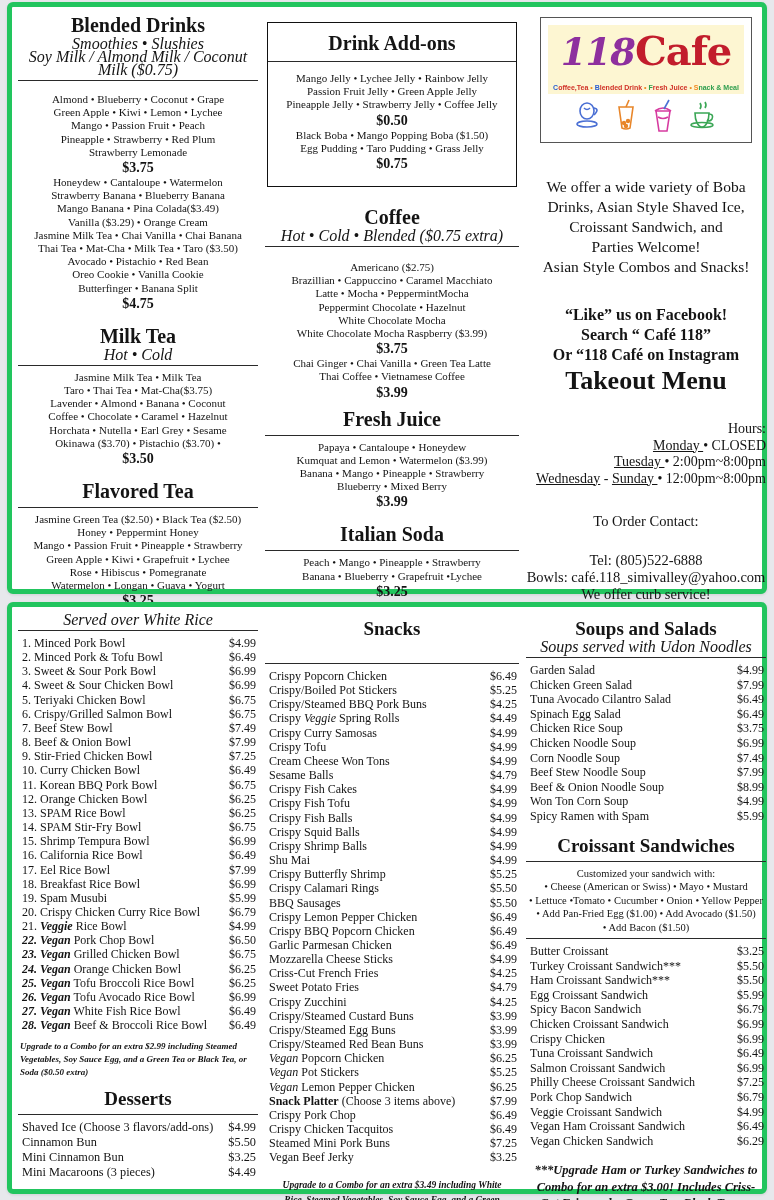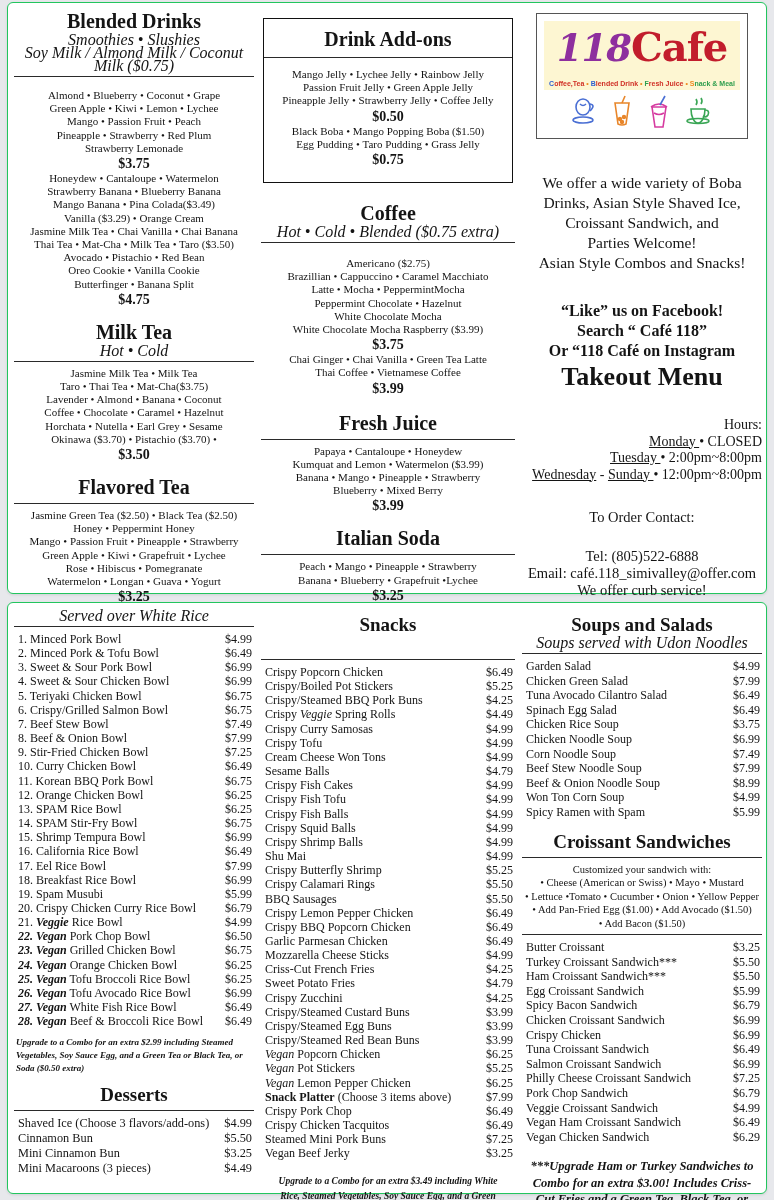--- a/index.html
+++ b/index.html
@@ -1,35 +1,35 @@
 <!DOCTYPE html>
 <html><head>
 <meta charset="utf-8">
 <style>
   *{margin:0;padding:0;box-sizing:border-box}
   html,body{width:774px;height:1200px;overflow:hidden}
   body{background:#e7e8ec;font-family:"Liberation Serif",serif;color:#141414}
   .page{position:relative;width:774px;height:1200px}
-  .panel{position:absolute;left:7px;width:760px;background:#fff;border:1px solid #22c55e;border-radius:6px;box-shadow:0 1px 3px rgba(0,0,0,.10)}
+  .panel{position:absolute;left:7px;width:760px;background:#fff;border:5px solid #22c55e;border-radius:6px;box-shadow:0 1px 3px rgba(0,0,0,.10)}
   .panel.top{top:2px;height:592px}
   .panel.bottom{top:602px;height:592px}
   .cols{display:grid;grid-template-columns:240px 254px 240px;gap:7px;padding:6px 6px;height:100%}
   .col{min-width:0}
   .sec{text-align:center}
   .sec h2{font-size:20px;font-weight:bold;line-height:24px}
   .sub{font-style:italic;font-size:16px;line-height:13px}
   .hr{border-top:1.5px solid #2a2a2a;margin:4px 0 5px}
   .line{font-size:11px;line-height:13.2px}
   .price{font-size:14px;font-weight:bold;line-height:17px}
   
   .addons-box{border:1.5px solid #111;padding:8px 6px 14px;margin:9px 2px 0}
   .addons-box h2{font-size:20px;font-weight:bold;line-height:24px}
   .addons-box .hr{margin:6px -6px 10px}
   
-  .mt12{margin-top:12px}.mt14{margin-top:14px}.mt18{margin-top:18px}
+  .mt12{margin-top:12px}.mt14{margin-top:6px}.mt18{margin-top:18px}
   
   .logo-box{border:1px solid #555;background:#fff;width:212px;margin:4px auto 0;padding:7px}
   .logo-banner{background:#fdf6d2;padding:4px 2px 3px;text-align:center}
   .logo-line{font-family:"DejaVu Serif",serif;font-weight:bold;letter-spacing:-1px;line-height:44px}
   .logo-num{color:#8e2f9e;font-size:37px;font-style:italic}
   .logo-word{color:#c21d2c;font-size:40px}
   .logo-word::first-letter{font-size:46px}
   .tagline{font-family:"Liberation Sans",sans-serif;font-size:7px;font-weight:bold;white-space:nowrap;margin-top:2px}
   .tg-blue{color:#2b5fd0}.tg-red{color:#d03026}.tg-dot{color:#ee8a21}.tg-green{color:#2f9e4e}.tg-orange{color:#ee8a21}
   .doodles{display:flex;justify-content:center;gap:10px;padding:5px 0 2px}
@@ -266,21 +266,21 @@
 
               <div><span class="u">Tuesday </span><span></span><span class="u"></span><span>• 2:00pm~8:00pm</span></div>
 
               <div><span class="u">Wednesday</span><span> - </span><span class="u">Sunday </span><span>• 12:00pm~8:00pm</span></div>
             </div>
         </div>
 
         <div class="contact">
           <div class="c-title">To Order Contact:</div>
           <div>Tel: (805)522-6888</div>
-          <div>Email: café.118_simivalley@offer.com</div>
+          <div>Bowls: café.118_simivalley@yahoo.com</div>
           <div>We offer curb service!</div>
           <div class="bold">Price can be adjusted without notice!!</div>
         </div>
       </div>
 
     </div>
   </div>
 
   <div class="panel bottom">
     <div class="cols">

